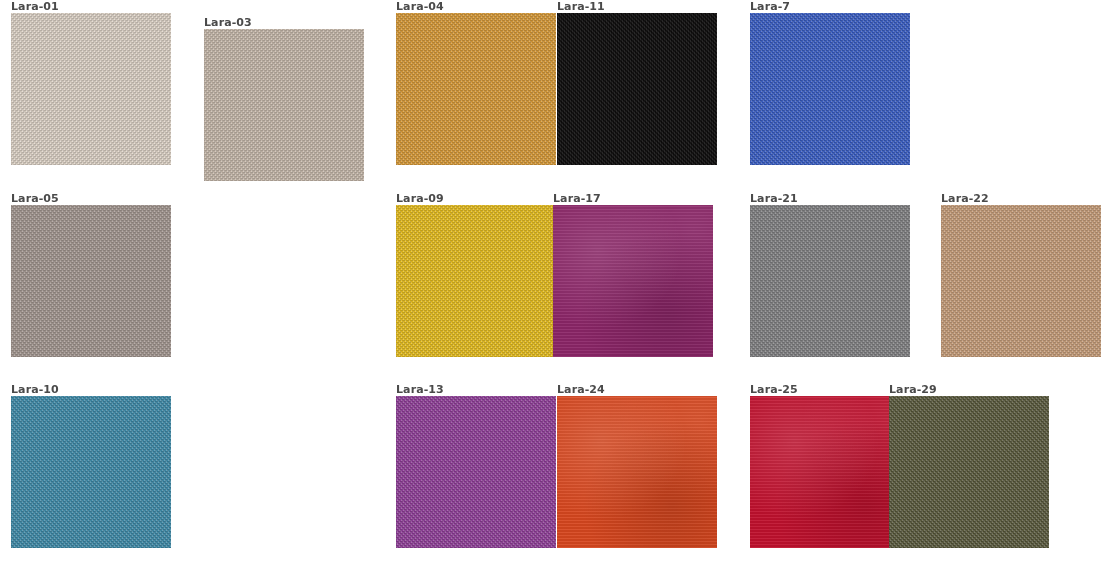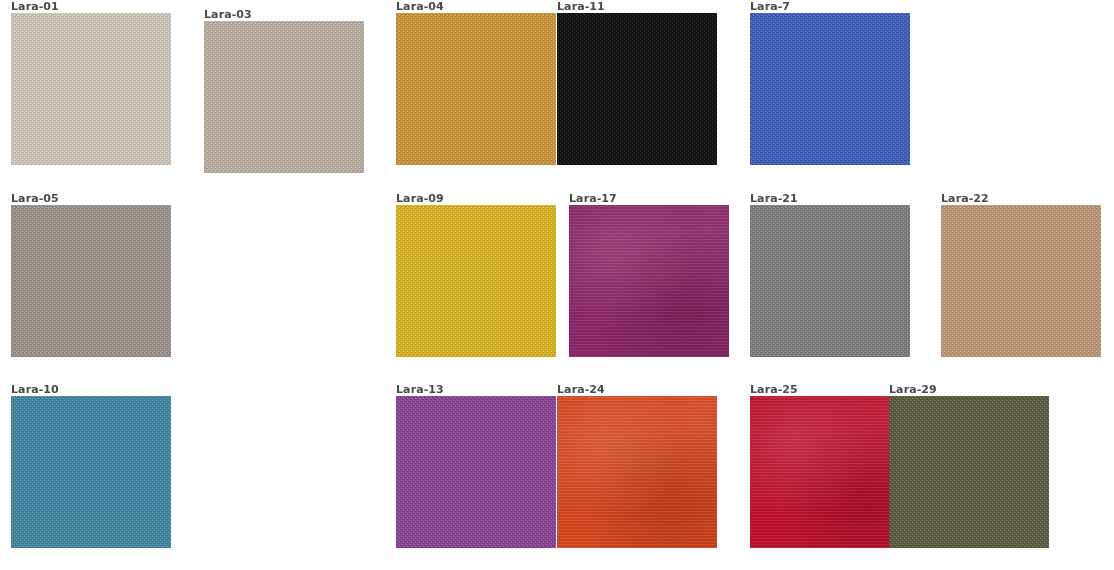--- a/index.html
+++ b/index.html
@@ -118,21 +118,21 @@
   }
 </style>
 </head>
 <body>
 
 <div id="swatch-grid">
     <div class="swatch-cell" style="left: 0px; top: 0px;">
       <div class="swatch-label">Lara-01</div>
       <div class="swatch-tile tex-weave" style="background-color: rgb(223, 211, 198);"></div>
     </div>
-    <div class="swatch-cell" style="left: 193px; top: 8px;">
+    <div class="swatch-cell" style="left: 193px; top: 16px;">
       <div class="swatch-label">Lara-03</div>
       <div class="swatch-tile tex-weave" style="background-color: rgb(198, 183, 168);"></div>
     </div>
     <div class="swatch-cell" style="left: 385px; top: 0px;">
       <div class="swatch-label">Lara-04</div>
       <div class="swatch-tile tex-weave" style="background-color: rgb(217, 150, 44);"></div>
     </div>
     <div class="swatch-cell" style="left: 546px; top: 0px;">
       <div class="swatch-label">Lara-11</div>
       <div class="swatch-tile tex-fine" style="background-color: rgb(13, 12, 12);"></div>
@@ -142,21 +142,21 @@
       <div class="swatch-tile tex-weave" style="background-color: rgb(47, 86, 196);"></div>
     </div>
     <div class="swatch-cell" style="left: 0px; top: 192px;">
       <div class="swatch-label">Lara-05</div>
       <div class="swatch-tile tex-weave" style="background-color: rgb(160, 147, 140);"></div>
     </div>
     <div class="swatch-cell" style="left: 385px; top: 192px;">
       <div class="swatch-label">Lara-09</div>
       <div class="swatch-tile tex-weave" style="background-color: rgb(232, 188, 16);"></div>
     </div>
-    <div class="swatch-cell" style="left: 558px; top: 192px;">
+    <div class="swatch-cell" style="left: 542px; top: 192px;">
       <div class="swatch-label">Lara-17</div>
       <div class="swatch-tile tex-velvet" style="background-color: rgb(140, 38, 104);"></div>
     </div>
     <div class="swatch-cell" style="left: 739px; top: 192px;">
       <div class="swatch-label">Lara-21</div>
       <div class="swatch-tile tex-weave" style="background-color: rgb(124, 124, 126);"></div>
     </div>
     <div class="swatch-cell" style="left: 930px; top: 192px;">
       <div class="swatch-label">Lara-22</div>
       <div class="swatch-tile tex-weave" style="background-color: rgb(199, 154, 115);"></div>

